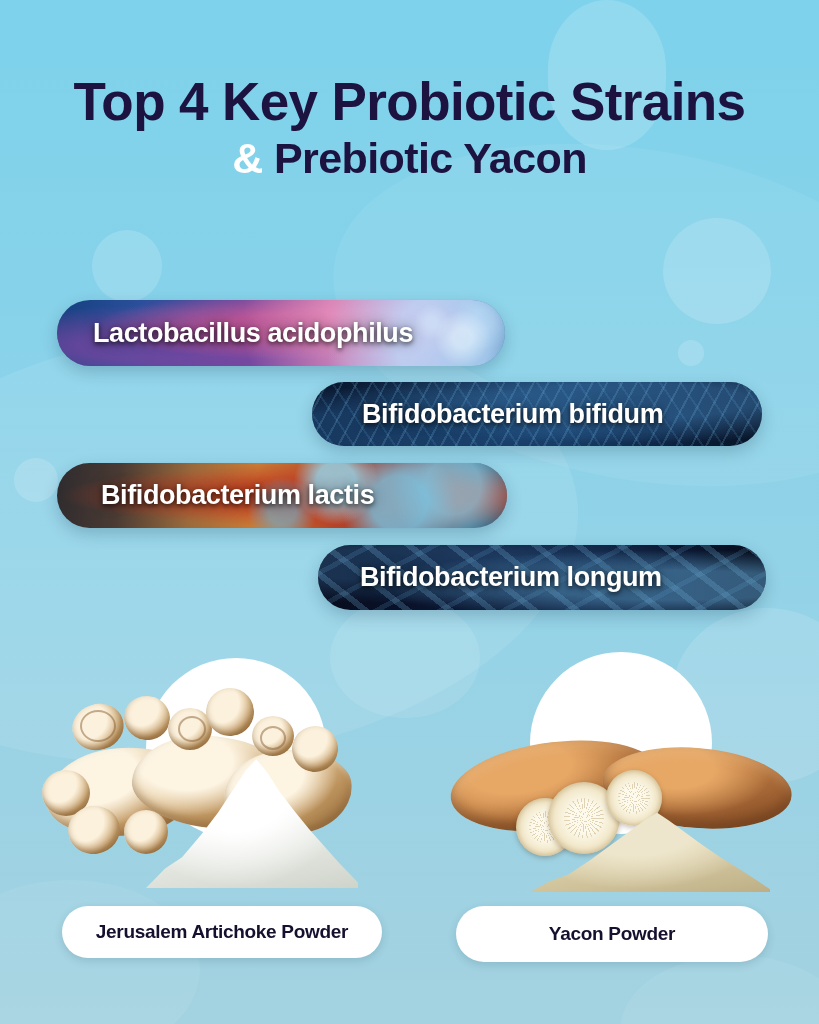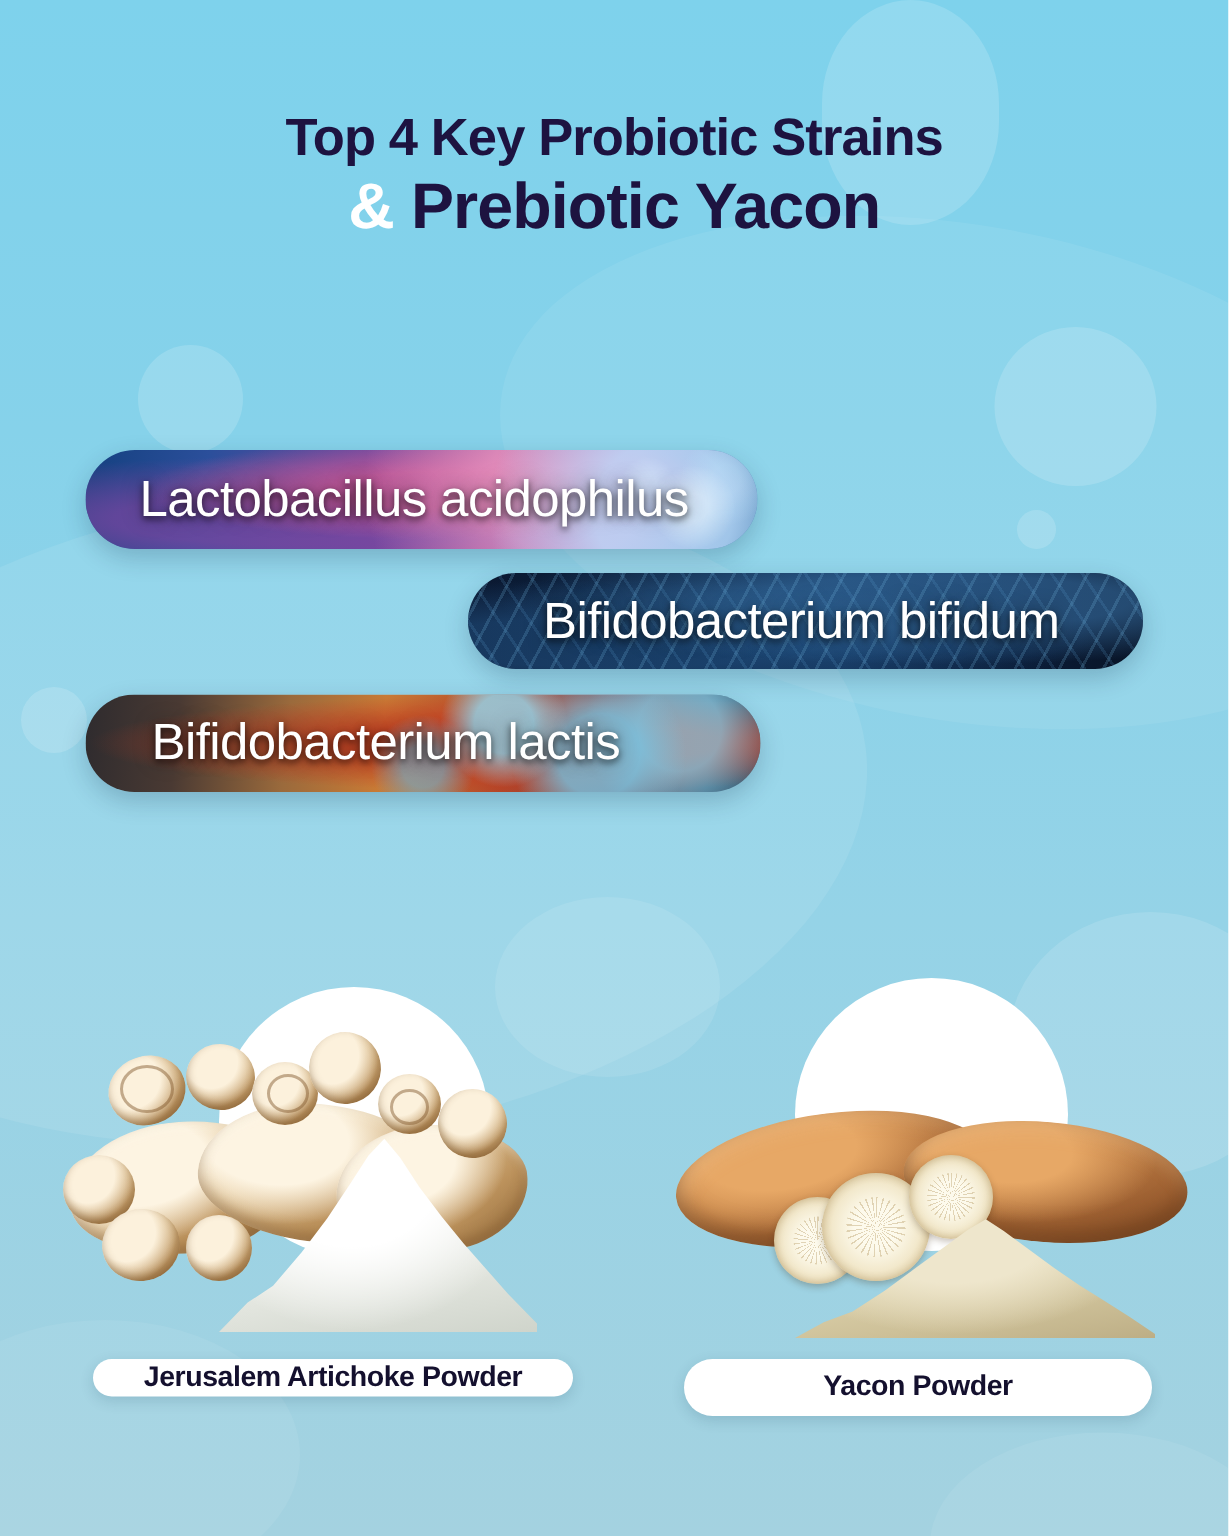--- a/index.html
+++ b/index.html
@@ -45,41 +45,41 @@
 
   
   #headline {
     position:absolute; left:0; top:70px; width:819px;
     text-align:center;
     line-height:1.14;
     letter-spacing:-0.6px;
   }
   #headline .ln { display:block; white-space:nowrap; }
   #headline .l1 { font-size:43px; font-weight:bold; }
-  #headline .l2 { font-size:35px; font-weight:bold; margin-top:2px; }
+  #headline .l2 { font-size:53px; font-weight:bold; margin-top:2px; }
   #headline .l3 { font-size:43px; font-weight:bold; margin-top:2px; }
   .t-white { color:#ffffff; }
   .t-black { color:#0b0b14; }
   .t-navy  { color:#1d1340; }
 
   
   .pill {
     position:absolute;
     border-radius:999px;
     overflow:hidden;
     display:flex;
     align-items:center;
     box-shadow:0 6px 16px rgba(13,40,70,0.22);
   }
   .pill .tex { position:absolute; inset:0; }
   .pill .lbl {
     position:relative;
     color:#ffffff;
-    font-weight:normal;
-    font-size:34px;
+    font-weight:bold;
+    font-size:27px;
     letter-spacing:-0.4px;
     white-space:nowrap;
     text-shadow:0 2px 5px rgba(0,0,0,0.70), 0 0 14px rgba(0,0,0,0.45);
     z-index:2;
     text-align:center;
   }
 
   
   #pill1 { left:57px; top:300px; width:448px; height:66px; padding-left:36px; }
   #pill1 .tex {
@@ -211,22 +211,22 @@
     background:#ffffff;
     border-radius:999px;
     display:flex; align-items:center; justify-content:center;
     color:#14102e;
     font-weight:bold;
     font-size:19px;
     letter-spacing:-0.3px;
     white-space:nowrap;
     box-shadow:0 3px 9px rgba(25,60,85,0.16);
   }
-  #chip-left  { left:62px;  top:906px; width:320px; height:25px; }
-  #chip-right { left:456px; top:906px; width:312px; height:38px;text-align:right; }
+  #chip-left  { left:62px;  top:906px; width:320px; height:52px; }
+  #chip-right { left:456px; top:906px; width:312px; height:56px;text-align:right; }
 </style>
 </head>
 <body>
 
 <div id="poster">
 
   <div class="swoosh"></div>
   <div class="swoosh2"></div>
   <div class="bubble b1"></div>
   <div class="bubble b2"></div>
@@ -253,20 +253,24 @@
   <div class="pill" id="pill3">
     <div class="tex"></div>
     <span class="lbl">Bifidobacterium lactis</span>
   </div>
 
   <div class="pill" id="pill2">
     <div class="tex"></div>
     <span class="lbl">Bifidobacterium bifidum</span>
   </div>
 
+  <div class="pill" id="pill4">
+    <div class="tex"></div>
+    <span class="lbl">Bifidobacterium longum</span>
+  </div>
 
   <div class="ing" id="ing-left">
     <div class="halo"></div>
     <div class="produce">
       <div class="tuber" style="left:18px; top:118px; width:150px; height:88px; transform:rotate(-6deg);"></div>
       <div class="tuber" style="left:104px; top:106px; width:158px; height:92px; transform:rotate(4deg);"></div>
       <div class="tuber" style="left:196px; top:120px; width:128px; height:84px; transform:rotate(-3deg);"></div>
       <div class="knob" style="left:44px;  top:74px;  width:52px; height:46px; transform:rotate(-18deg);"></div>
       <div class="knob" style="left:96px;  top:66px;  width:46px; height:44px; transform:rotate(9deg);"></div>
       <div class="knob" style="left:140px; top:78px;  width:44px; height:42px;"></div>

